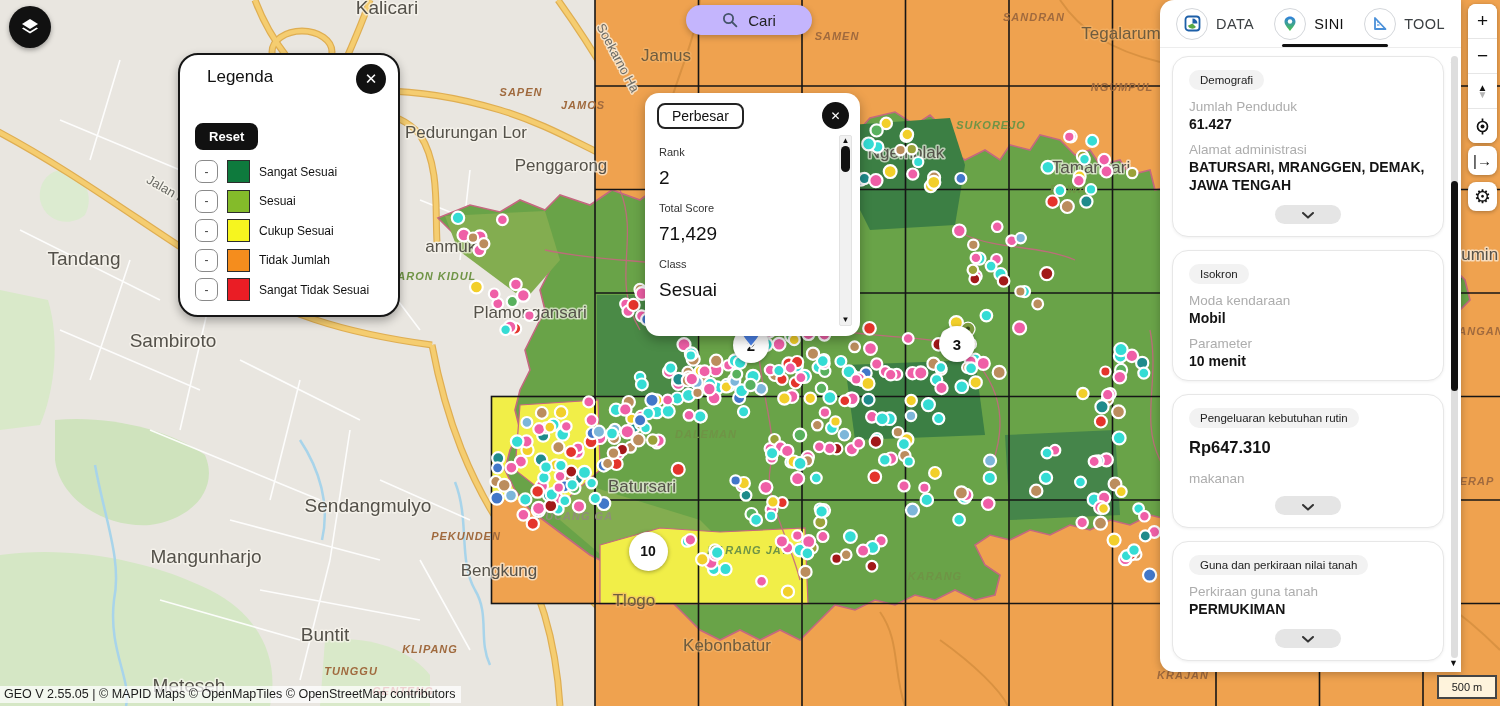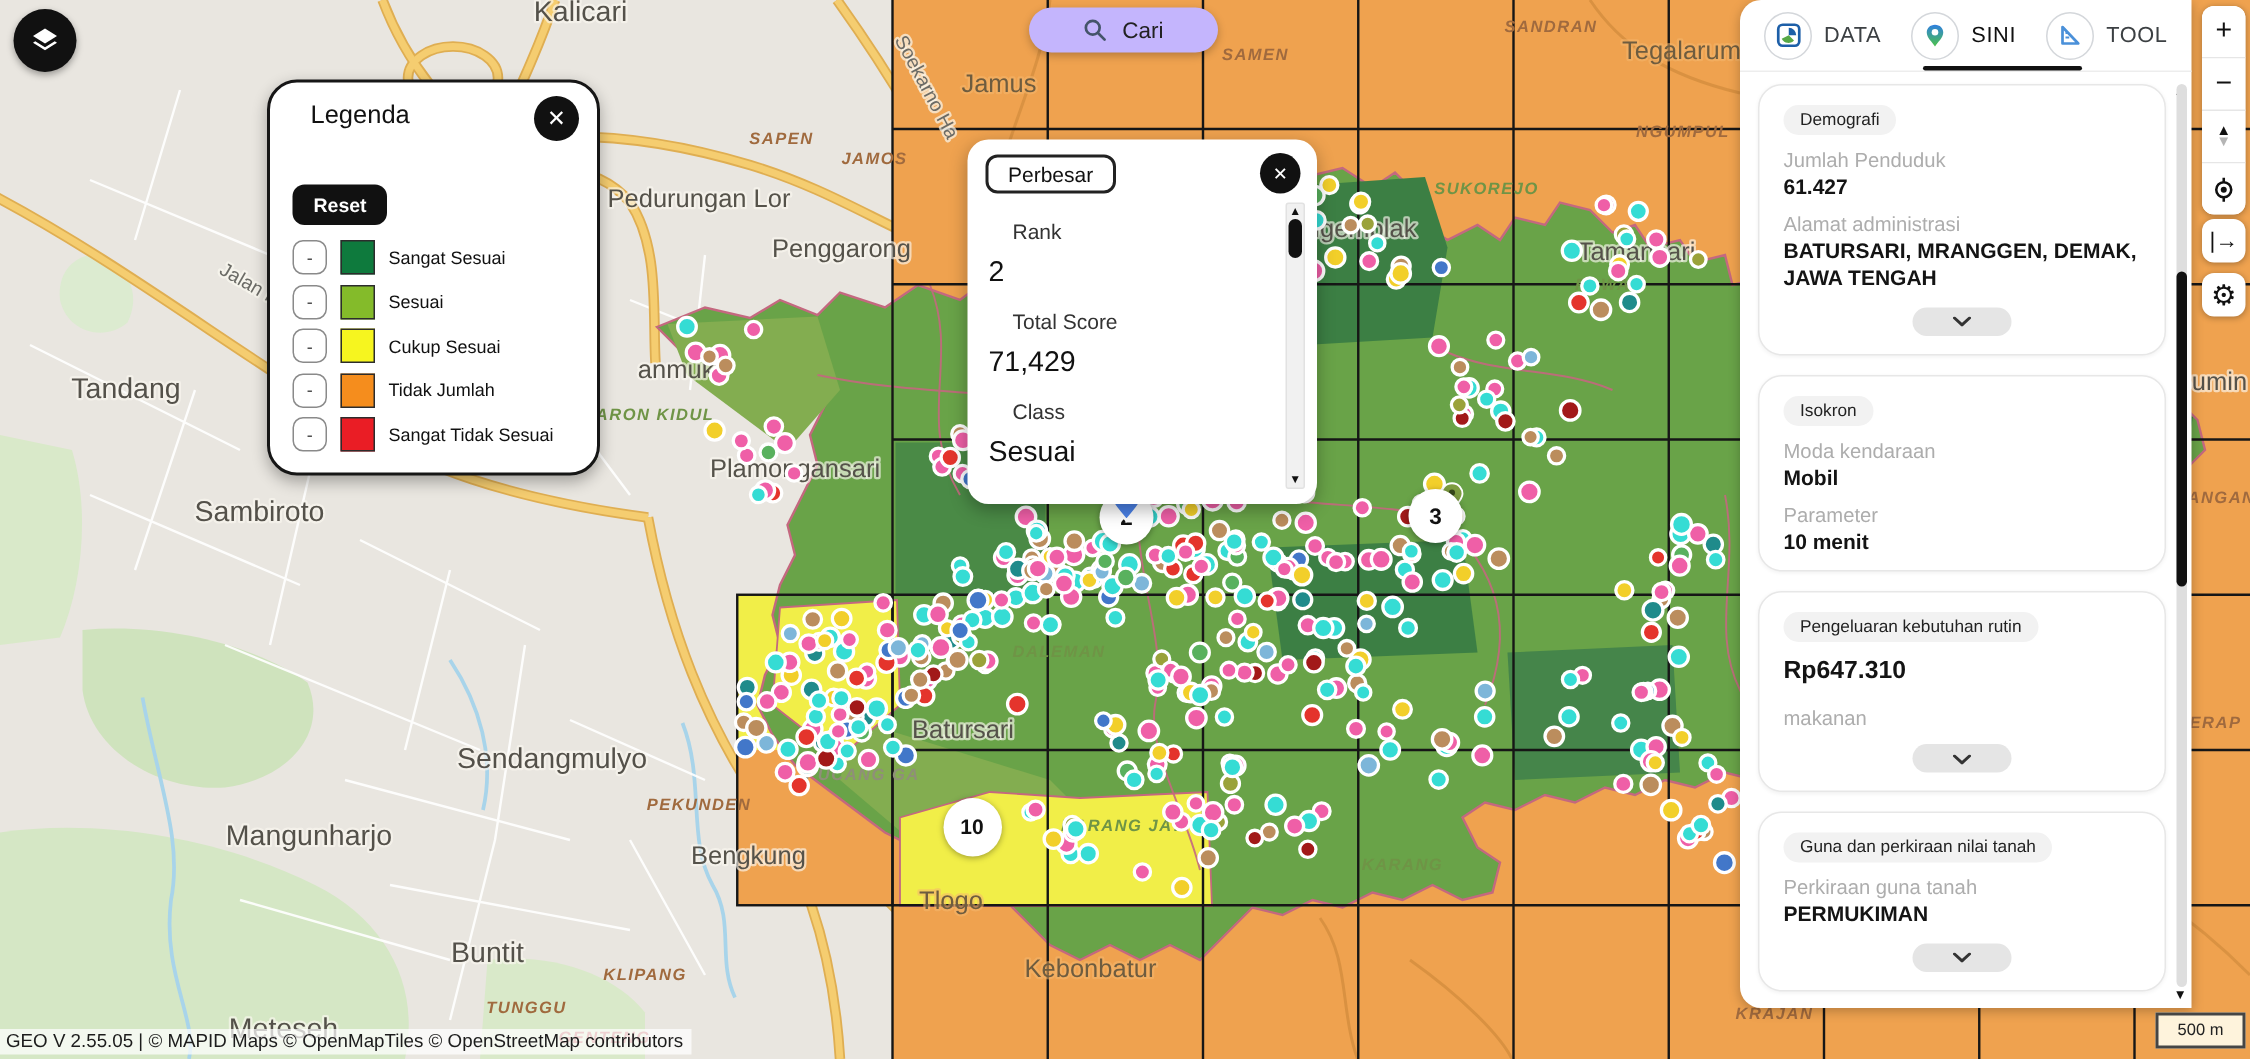--- a/index.html
+++ b/index.html
@@ -37,28 +37,28 @@
   .legend-reset{position:absolute;left:15px;top:68px;background:#111;color:#fff;font-weight:bold;font-size:13px;
     padding:6px 14px;border-radius:8px;cursor:pointer;}
   .legend-items{position:absolute;left:15px;top:102px;right:8px;}
   .legend-row{display:flex;align-items:center;height:29.5px;gap:9px;}
   .minus-btn{width:21px;height:21px;border:1.6px solid #8a8a8a;border-radius:7px;background:#fff;color:#444;
     display:flex;align-items:center;justify-content:center;font-size:12px;line-height:1;cursor:pointer;flex:0 0 auto;}
   .swatch{width:21px;height:21px;border:1px solid #2c2c2c;flex:0 0 auto;}
   .legend-label{font-size:12px;color:#111;white-space:nowrap;}
 
   
-  .popup{position:absolute;left:645px;top:93px;width:233px;height:243px;background:#fff;border-radius:14px;
+  .popup{position:absolute;left:645px;top:93px;width:215px;height:243px;background:#fff;border-radius:14px;
     box-shadow:0 4px 12px rgba(0,0,0,.3);}
   .popup-zoom{position:absolute;left:12px;top:10px;border:2px solid #222;border-radius:8px;padding:3px 13px;
     font-size:14px;color:#111;background:#fff;cursor:pointer;}
   .popup-close{position:absolute;right:11px;top:9px;width:27px;height:27px;border-radius:50%;background:#111;color:#fff;
     display:flex;align-items:center;justify-content:center;font-size:12px;cursor:pointer;}
   .popup-body{position:absolute;left:14px;top:40px;right:28px;}
-  .popup-lbl{font-size:14px;color:#333;margin-top:13px;margin-left:16px;}
+  .popup-lbl{font-size:11px;color:#333;margin-top:13px;}
   .popup-val{font-size:19px;color:#111;margin-top:9px;}
   .popup-scroll{position:absolute;right:8px;top:42px;bottom:10px;width:11px;background:#f1f1f1;border:1px solid #e2e2e2;border-radius:2px;}
   .popup-scroll .thumb{position:absolute;left:1px;right:1px;top:10px;height:26px;background:#111;border-radius:5px;}
   .arrow{position:absolute;left:0;right:0;text-align:center;font-size:8px;color:#111;line-height:8px;}
 
   
   .nmarker{position:absolute;background:#fff;border-radius:50%;box-shadow:0 1px 4px rgba(0,0,0,.35);
     display:flex;align-items:center;justify-content:center;font-weight:bold;color:#111;cursor:pointer;}
 
   

